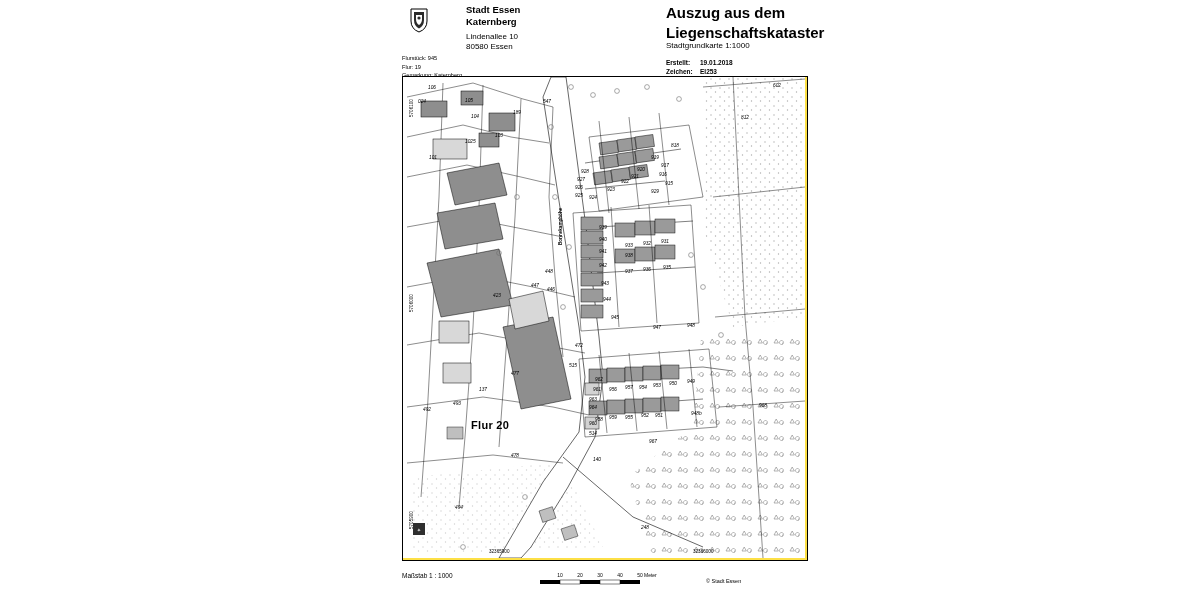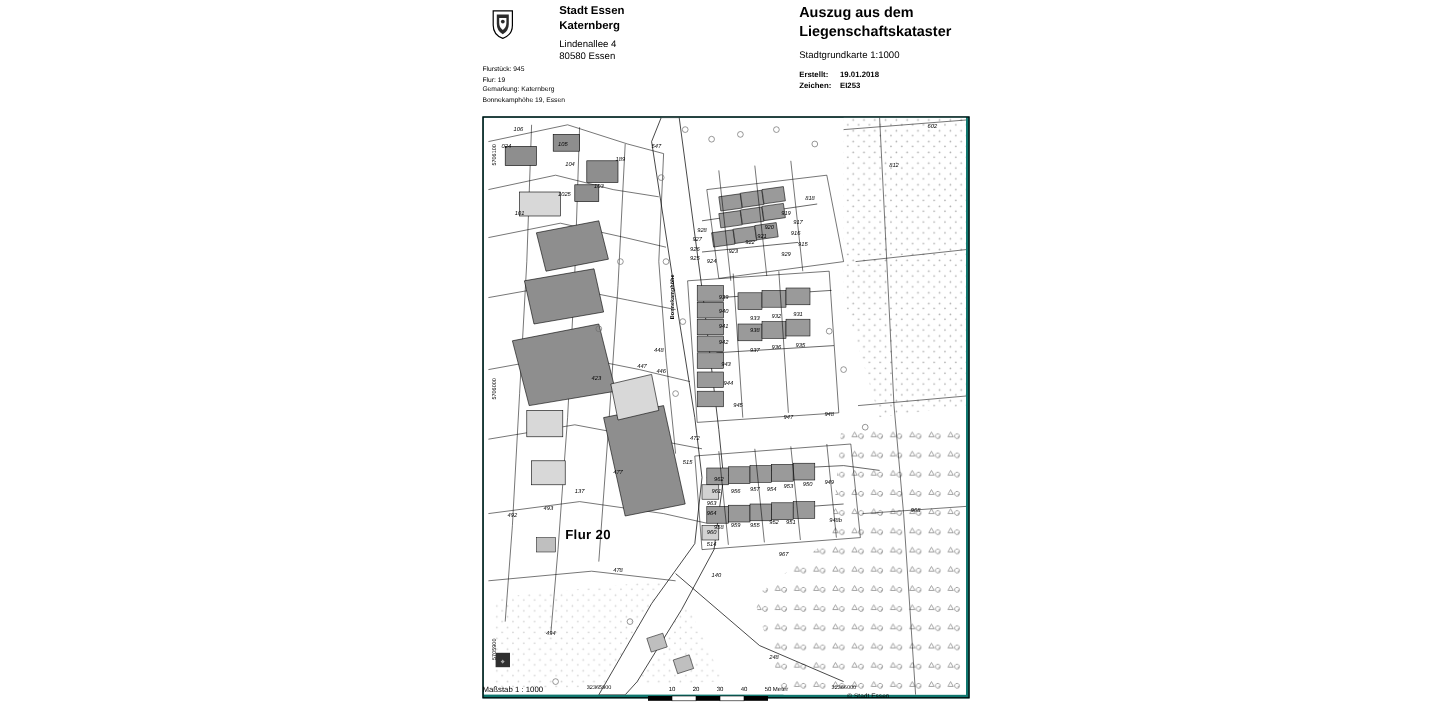--- a/index.html
+++ b/index.html
@@ -63,21 +63,21 @@
   }
   .hdr-auth .l1 { font-size: 9.5px; font-weight: bold; }
   .hdr-auth .l2 { font-size: 9.5px; font-weight: bold; }
   .hdr-auth .l3 { font-size: 8px; margin-top: 4px; }
   .hdr-auth .l4 { font-size: 8px; }
 
   .hdr-title {
     position: absolute;
     left: 666px;
     top: 3px;
-    font-size: 12px;
+    font-size: 15px;
     font-weight: bold;
     line-height: 1.3;
     width: 200px;
   }
   .hdr-scale {
     position: absolute;
     left: 666px;
     top: 41px;
     font-size: 8px;
   }
@@ -97,25 +97,25 @@
     left: 402px;
     top: 54px;
     font-size: 5.6px;
     line-height: 1.55;
   }
 
   
   .map-frame {
     position: absolute;
     left: 402px;
-    top: 97px;
+    top: 76px;
     width: 404px;
     height: 483px;
     border: 1px solid #000;
-    background: #0f766e;
+    background: #fde047;
     overflow: hidden;
   }
   .map-svg { position: absolute; left: 0; top: 0; }
 
   
   .coord-v {
     position: absolute;
     font-size: 4.6px;
     transform: rotate(-90deg);
     transform-origin: left top;
@@ -194,21 +194,21 @@
         <path d="M6 3 L22 3 L22 15 Q22 23 14 26 Q6 23 6 15 Z" fill="#ffffff" stroke="#000" stroke-width="1"></path>
         <path d="M9 6 L19 6 L19 14 Q19 20 14 22.5 Q9 20 9 14 Z" fill="#2b2b2b"></path>
         <path d="M11 9 L17 9 L17 13 Q17 17 14 19 Q11 17 11 13 Z" fill="#ffffff"></path>
         <circle cx="14" cy="12" r="1.6" fill="#2b2b2b"></circle>
       </svg>
     </div>
 
     <div class="hdr-auth">
       <div class="l1">Stadt Essen</div>
       <div class="l2">Katernberg</div>
-      <div class="l3">Lindenallee 4</div>
+      <div class="l3">Lindenallee 10</div>
       <div class="l4">80580 Essen</div>
     </div>
 
     <div class="hdr-title">
       <div>Auszug aus dem</div>
       <div>Liegenschaftskataster</div>
     </div>
 
     <div class="hdr-scale">Stadtgrundkarte 1:1000</div>
 

